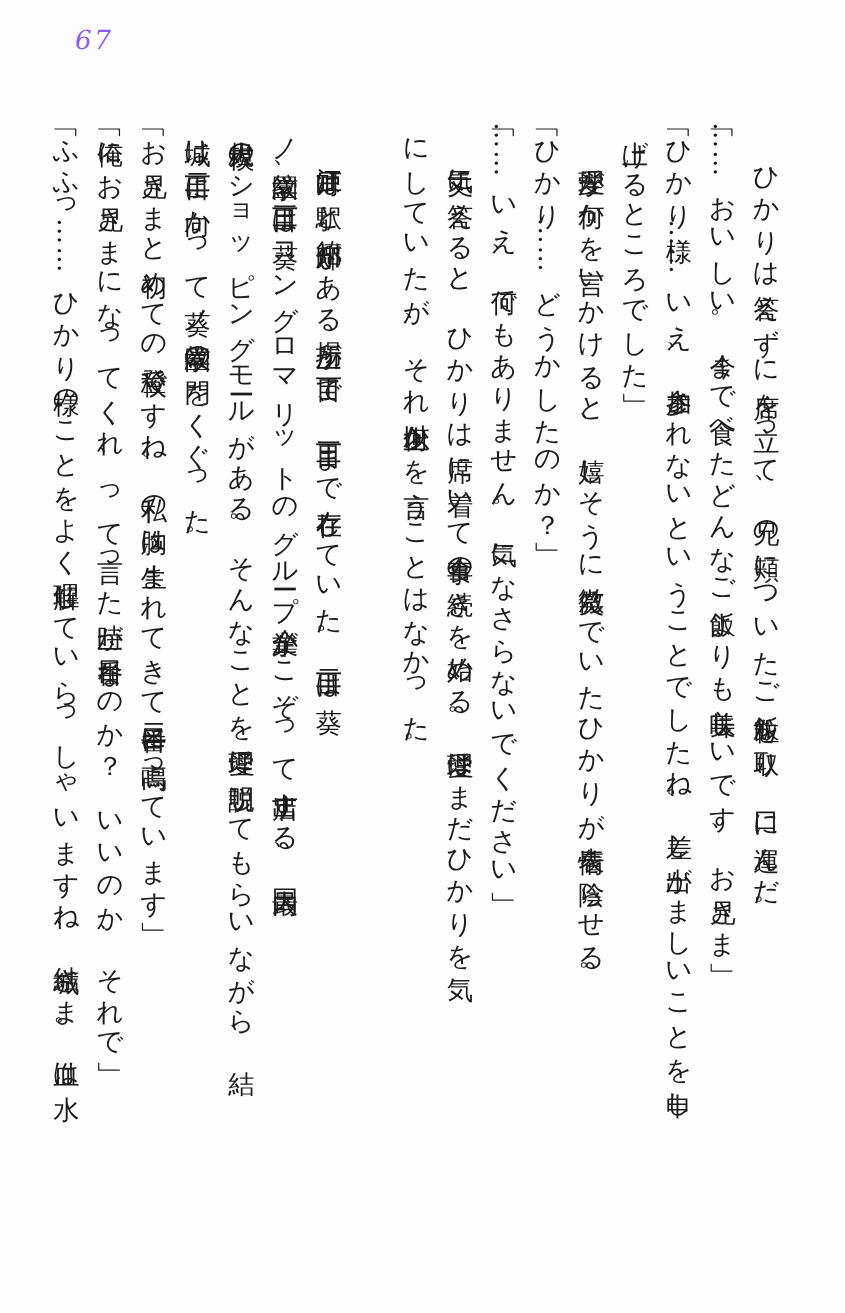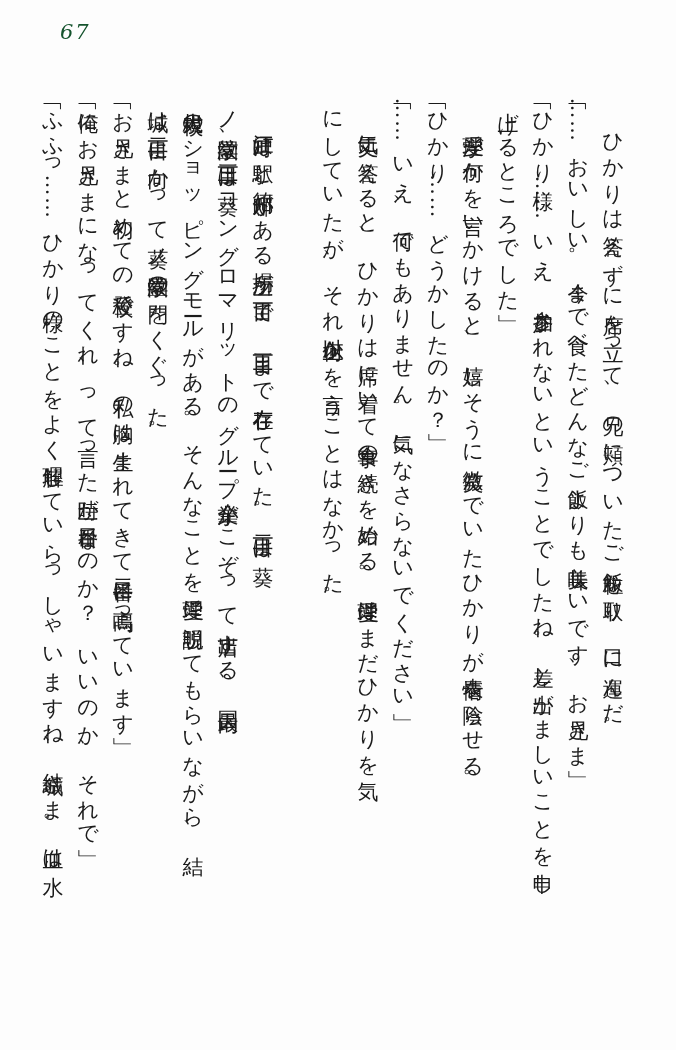--- a/index.html
+++ b/index.html
@@ -17,21 +17,21 @@
   .book-page {
     position: absolute;
     inset: 0;
   }
   .page-number {
     position: absolute;
     top: 20px;
     left: 60px;
     font-size: 21px;
     font-style: italic;
-    color: #14532d;
+    color: #8b5cf6;
     letter-spacing: 2px;
   }
   .text-body {
     position: absolute;
     top: 96px;
     right: 46px;
     height: 945px;
     writing-mode: vertical-rl;
     text-orientation: mixed;
     font-size: 21px;

